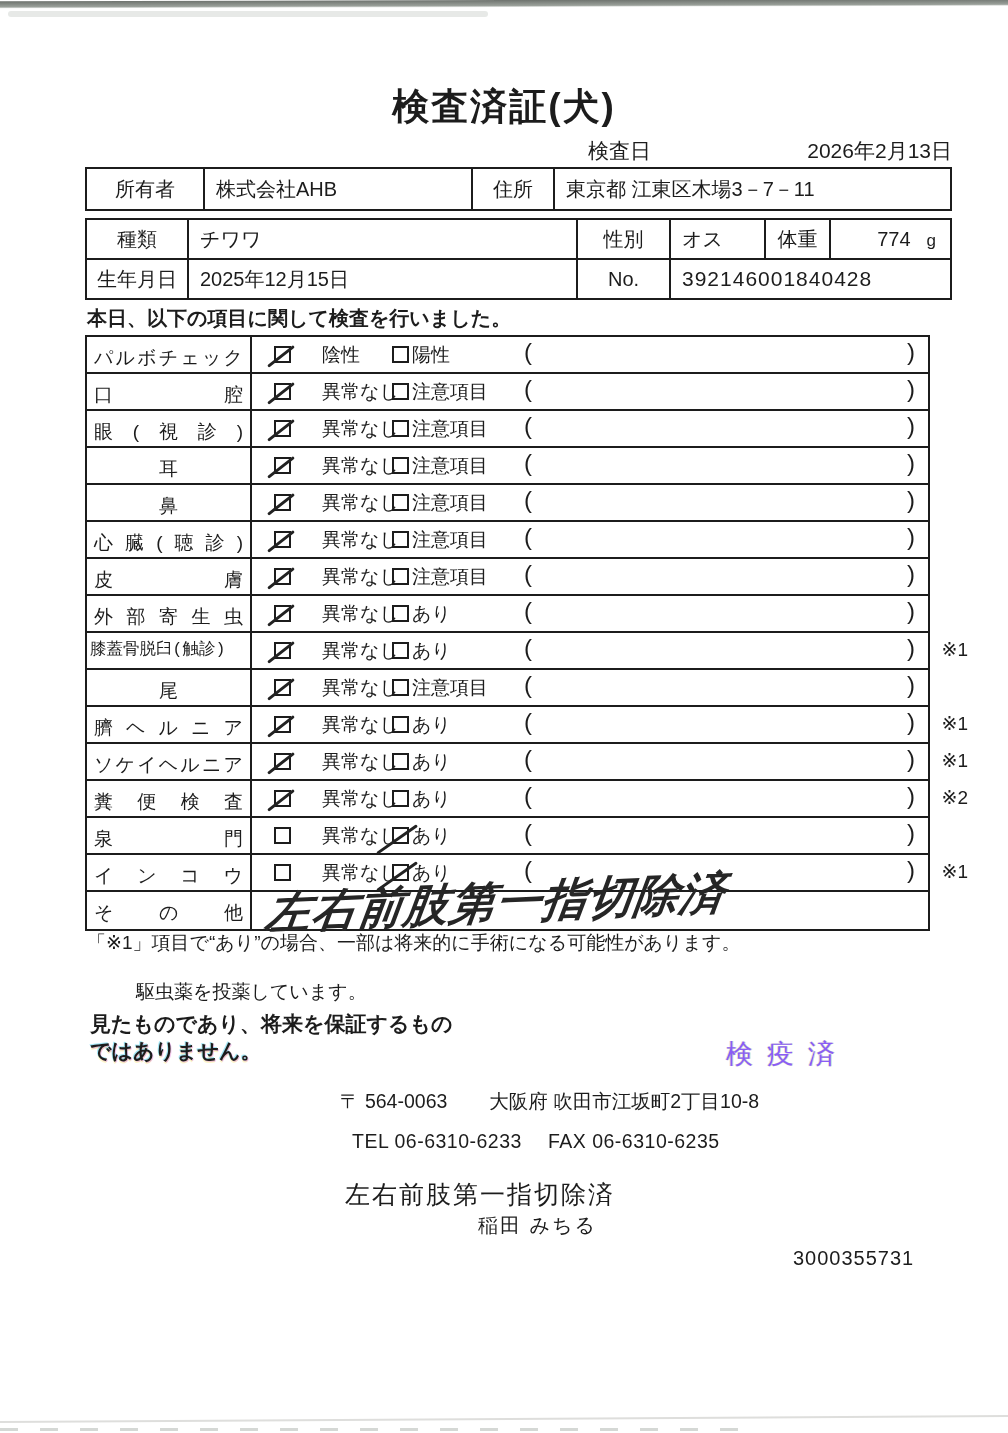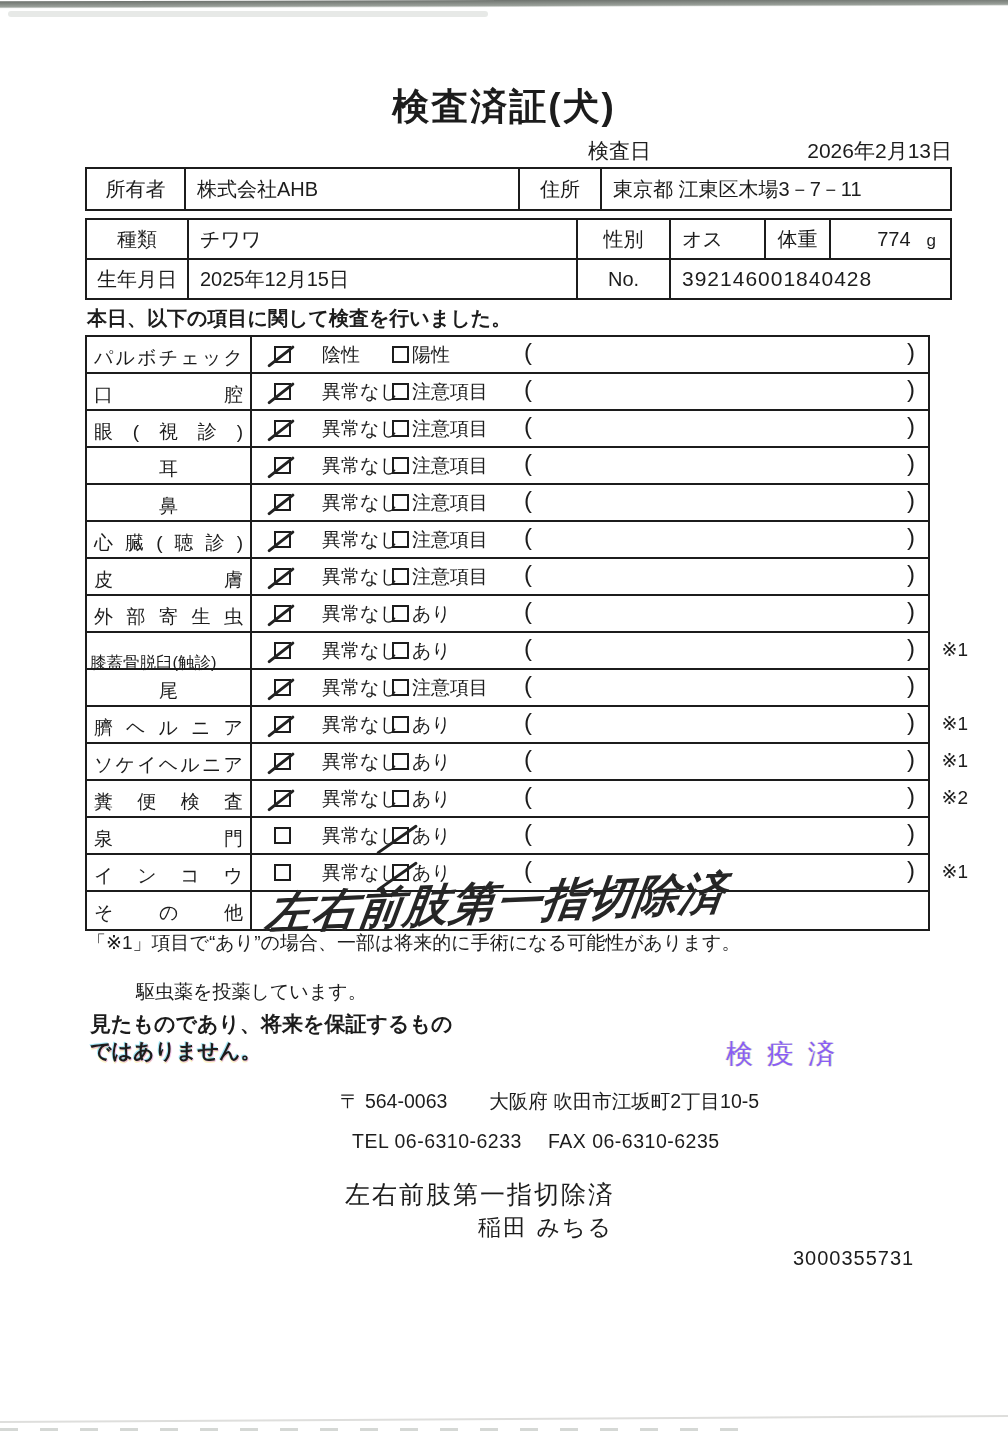--- a/index.html
+++ b/index.html
@@ -34,39 +34,39 @@
   
   .tbl { position:absolute; left:85px; width:867px; border:2px solid #1c1c1c; box-sizing:border-box; background:#fff; }
   .tbl-a { top:167px; height:44px; display:flex; }
   .tbl-b { top:218px; height:82px; }
   .trow { display:flex; height:38px; }
   .tbl-b .trow:first-child { border-bottom:2px solid #1c1c1c; }
   .cell { box-sizing:border-box; font-size:20px; line-height:38px; white-space:nowrap; overflow:visible; }
   .tbl-a .cell { line-height:40px; }
   .lab { text-align:center; border-right:2px solid #1c1c1c; }
   .val { padding-left:11px; }
-  .w-owner { width:99px; } .w-ownerval { width:334px; border-right:2px solid #1c1c1c; }
+  .w-owner { width:118px; } .w-ownerval { width:268px; border-right:2px solid #1c1c1c; }
   .w-addr { width:82px; } .w-addrval { flex:1; }
   .w-b1 { width:102px; } .w-b2 { width:389px; border-right:2px solid #1c1c1c; }
   .w-b3 { width:93px; } .w-b4 { width:95px; border-right:2px solid #1c1c1c; }
   .w-b5 { width:65px; } .w-b6 { flex:1; text-align:right; padding-right:14px; }
   .w-b7 { flex:1; letter-spacing:1px; font-size:21px; }
   .unit { font-size:17px; margin-left:16px; }
 
   .intro { position:absolute; top:305px; left:87px; font-size:20px; font-weight:bold; }
 
   
   .exam-table { position:absolute; left:85px; top:335px; width:845px;
     border:2px solid #1c1c1c; box-sizing:border-box; background:#fff; }
   .exam-row { display:flex; height:37px; box-sizing:border-box;
     border-bottom:2px solid #1c1c1c; position:relative; }
   .exam-row:last-child { border-bottom:none; }
   .exam-item { width:165px; box-sizing:border-box; border-right:2px solid #1c1c1c;
     padding:4px 7px; font-size:19px; line-height:34px; white-space:nowrap; }
-  .exam-item.small { font-size:16.5px; letter-spacing:0; padding:12px 3px; }
+  .exam-item.small { font-size:16.5px; letter-spacing:0; padding:0 3px;font-family:Liberation Mono, monospace; }
   .align-justify { text-align:justify; text-align-last:justify; text-justify:inter-character; }
   .align-center { text-align:center; }
   .align-normal { text-align:left; }
   .exam-result { flex:1; position:relative; font-size:19px; }
   .opt { position:absolute; top:0; height:100%; display:flex; align-items:center; white-space:nowrap; }
   .opt1 { left:22px;gap:28px; } .opt2 { left:140px; }
   .cb { width:13px; height:13px; border:2px solid #1c1c1c; display:inline-block;
     position:relative; margin-right:3px; flex:0 0 auto; }
   .cb.checked::after { content:''; position:absolute; left:-8px; bottom:-7px; width:33px; height:3px;
     background:#222; transform:rotate(-38deg); transform-origin:left center; border-radius:3px; }
@@ -90,21 +90,21 @@
 
   .stamp { position:absolute; top:1036px; left:726px; font-size:27px; letter-spacing:14px;
     color:#8b5cf6; white-space:nowrap;
     text-shadow:1px 0 rgba(0,150,140,.25), -1px 0 rgba(215,90,0,.22); }
 
   .addr-line { position:absolute; top:1088px; left:340px; font-size:19.5px; white-space:nowrap; }
   .addr-line .addr2 { margin-left:42px; }
   .tel-line { position:absolute; top:1130px; left:352px; font-size:19.5px; letter-spacing:.5px; white-space:nowrap; }
   .tel-line .fax { margin-left:26px; }
   .clinic { position:absolute; top:1178px; left:345px; font-size:25px; letter-spacing:2px; }
-  .vet { position:absolute; top:1212px; left:478px; font-size:23px; letter-spacing:2px; }
+  .vet { position:absolute; top:1212px; left:478px; font-size:20px; letter-spacing:2px; }
   .serial { position:absolute; top:1247px; left:793px; font-size:20px; letter-spacing:1px; }
 </style>
 </head>
 <body>
 
 <div class="page">
 
   <div class="scan-top"></div>
   <div class="scan-smudge"></div>
 
@@ -426,21 +426,21 @@
   <div class="fn fn3">駆虫薬を投薬しています。</div>
 
   <div class="disclaimer">
     <div>見たものであり、将来を保証するもの</div>
     <div class="artifact">ではありません。</div>
   </div>
 
   <div class="stamp">検疫済</div>
 
   <div class="addr-line">
-    <span>〒 564-0063</span><span class="addr2">大阪府 吹田市江坂町2丁目10-5</span>
+    <span>〒 564-0063</span><span class="addr2">大阪府 吹田市江坂町2丁目10-8</span>
   </div>
   <div class="tel-line">
     <span>TEL 06-6310-6233</span><span class="fax">FAX 06-6310-6235</span>
   </div>
   <div class="clinic">左右前肢第一指切除済</div>
   <div class="vet">稲田 みちる</div>
   <div class="serial">3000355731</div>
 
   <div class="scan-bottom"></div>
   <div class="scan-dots"></div>

